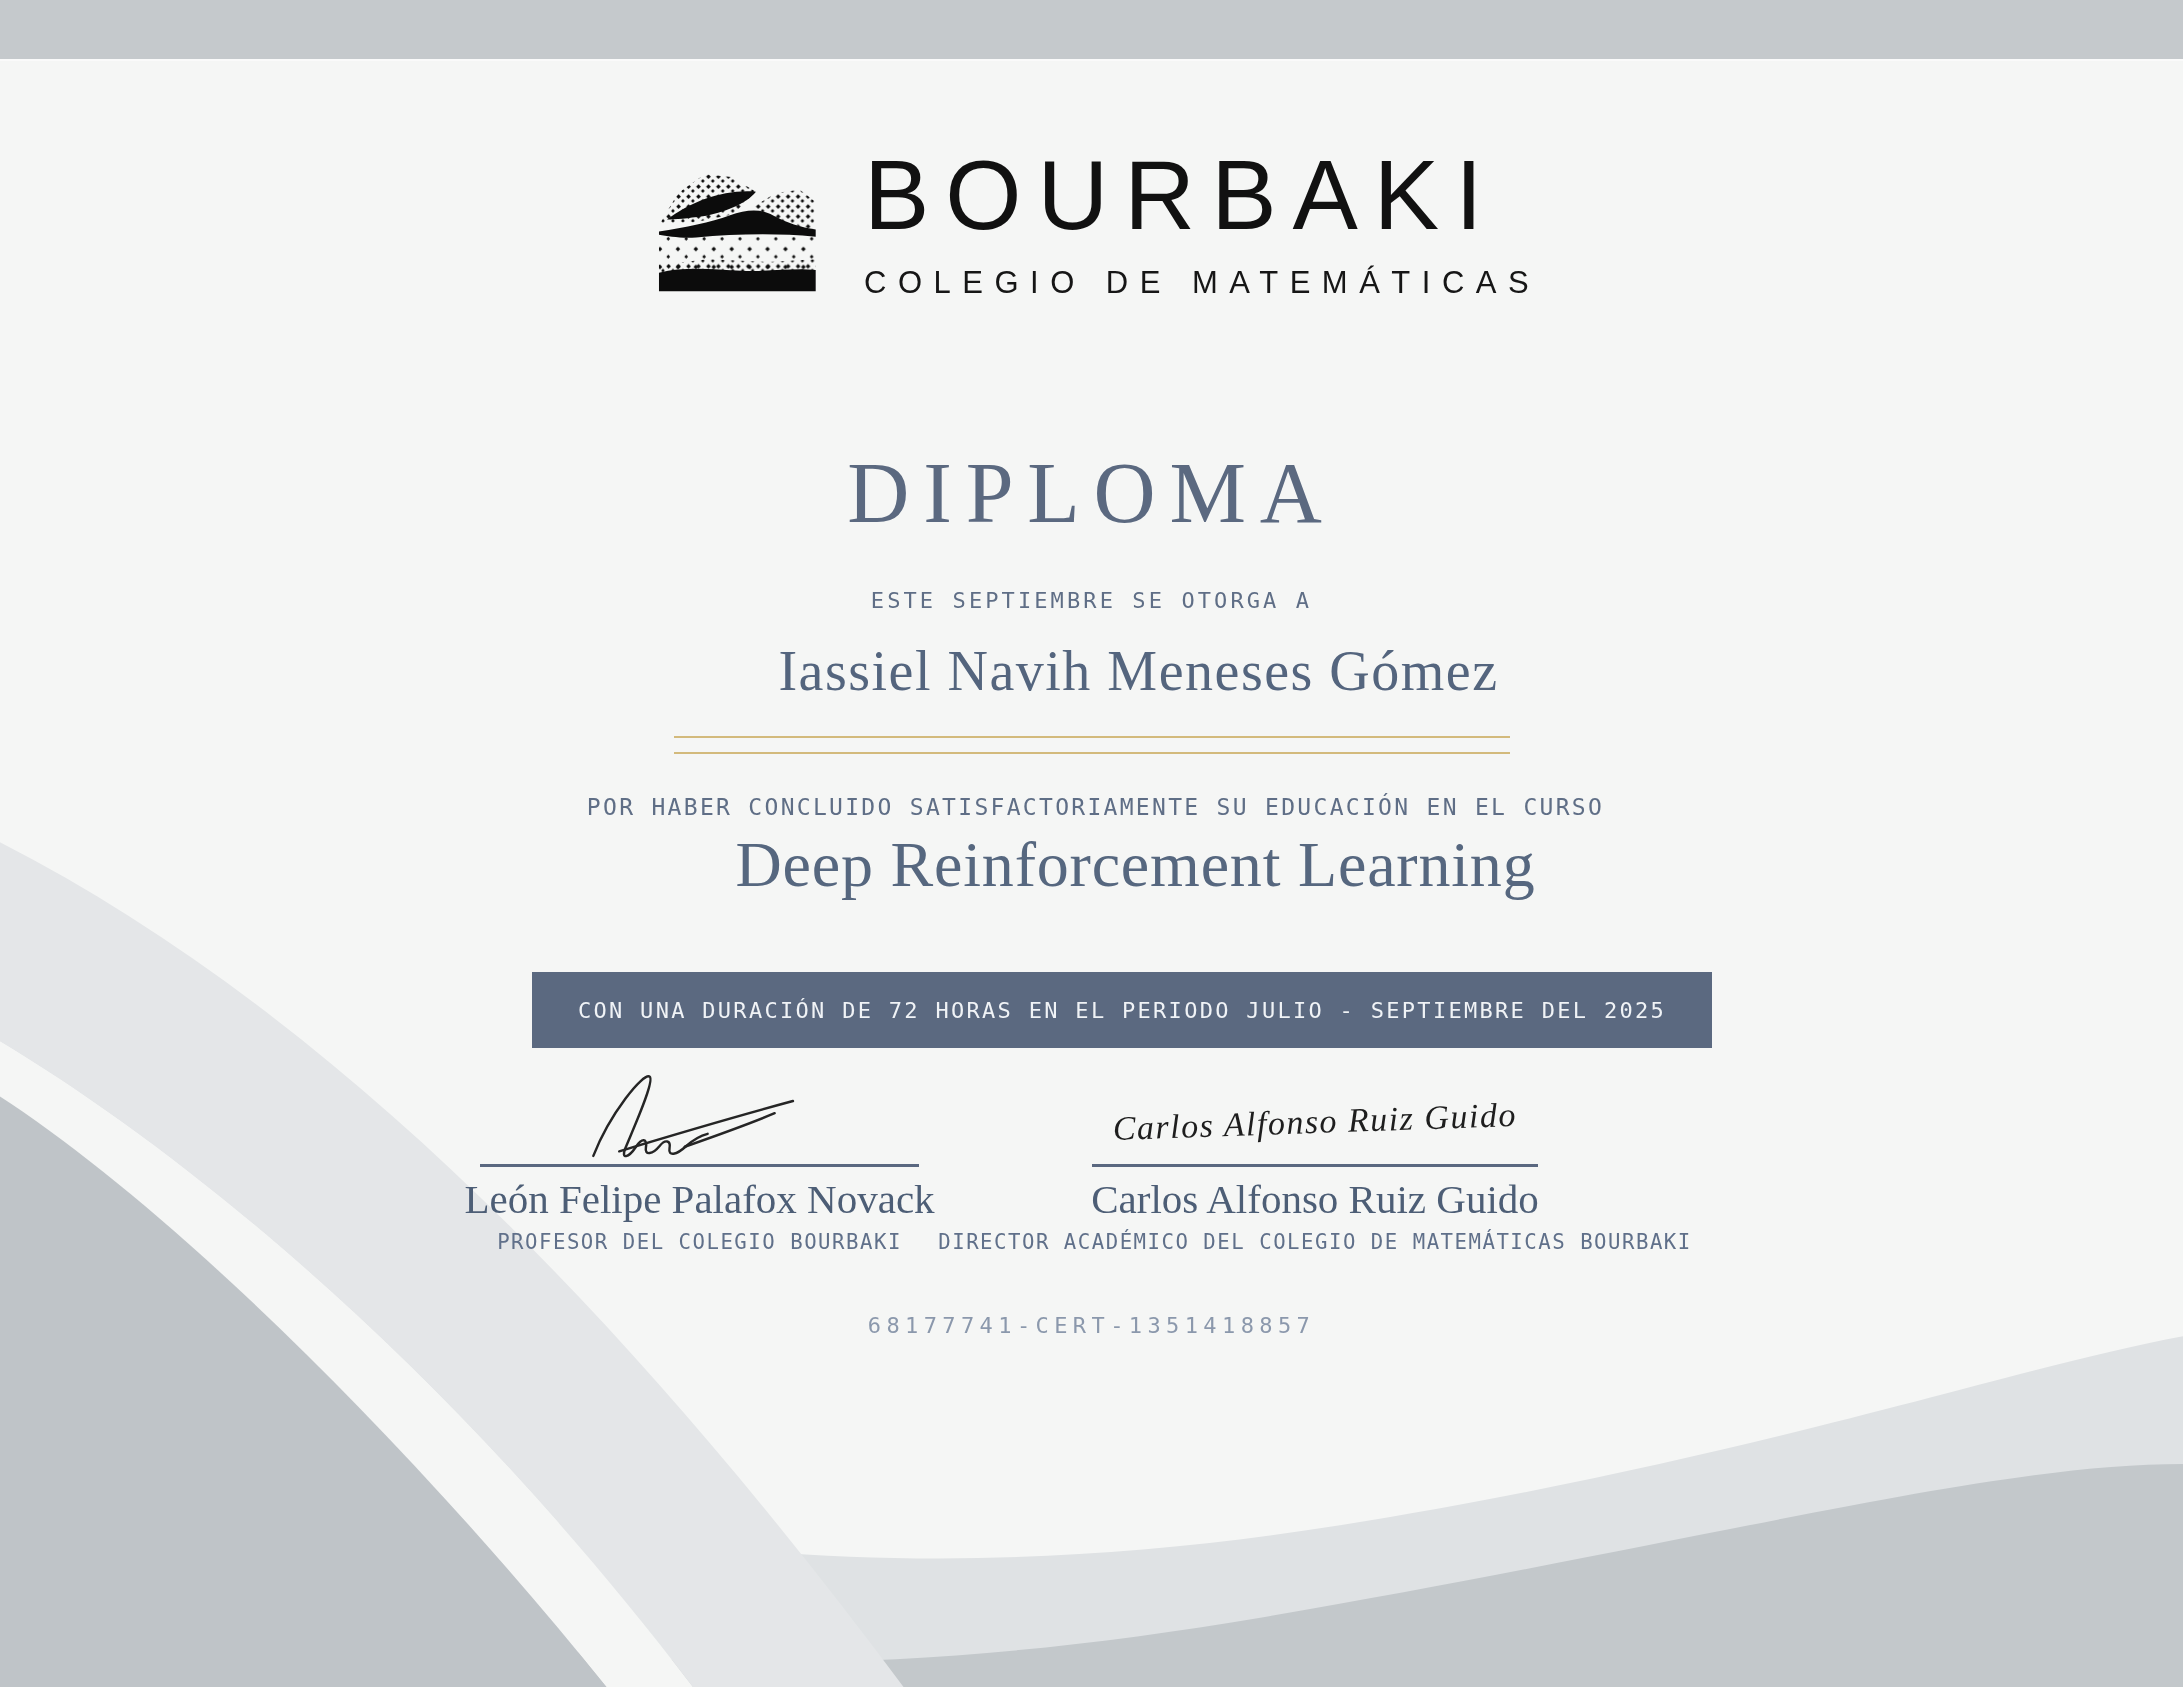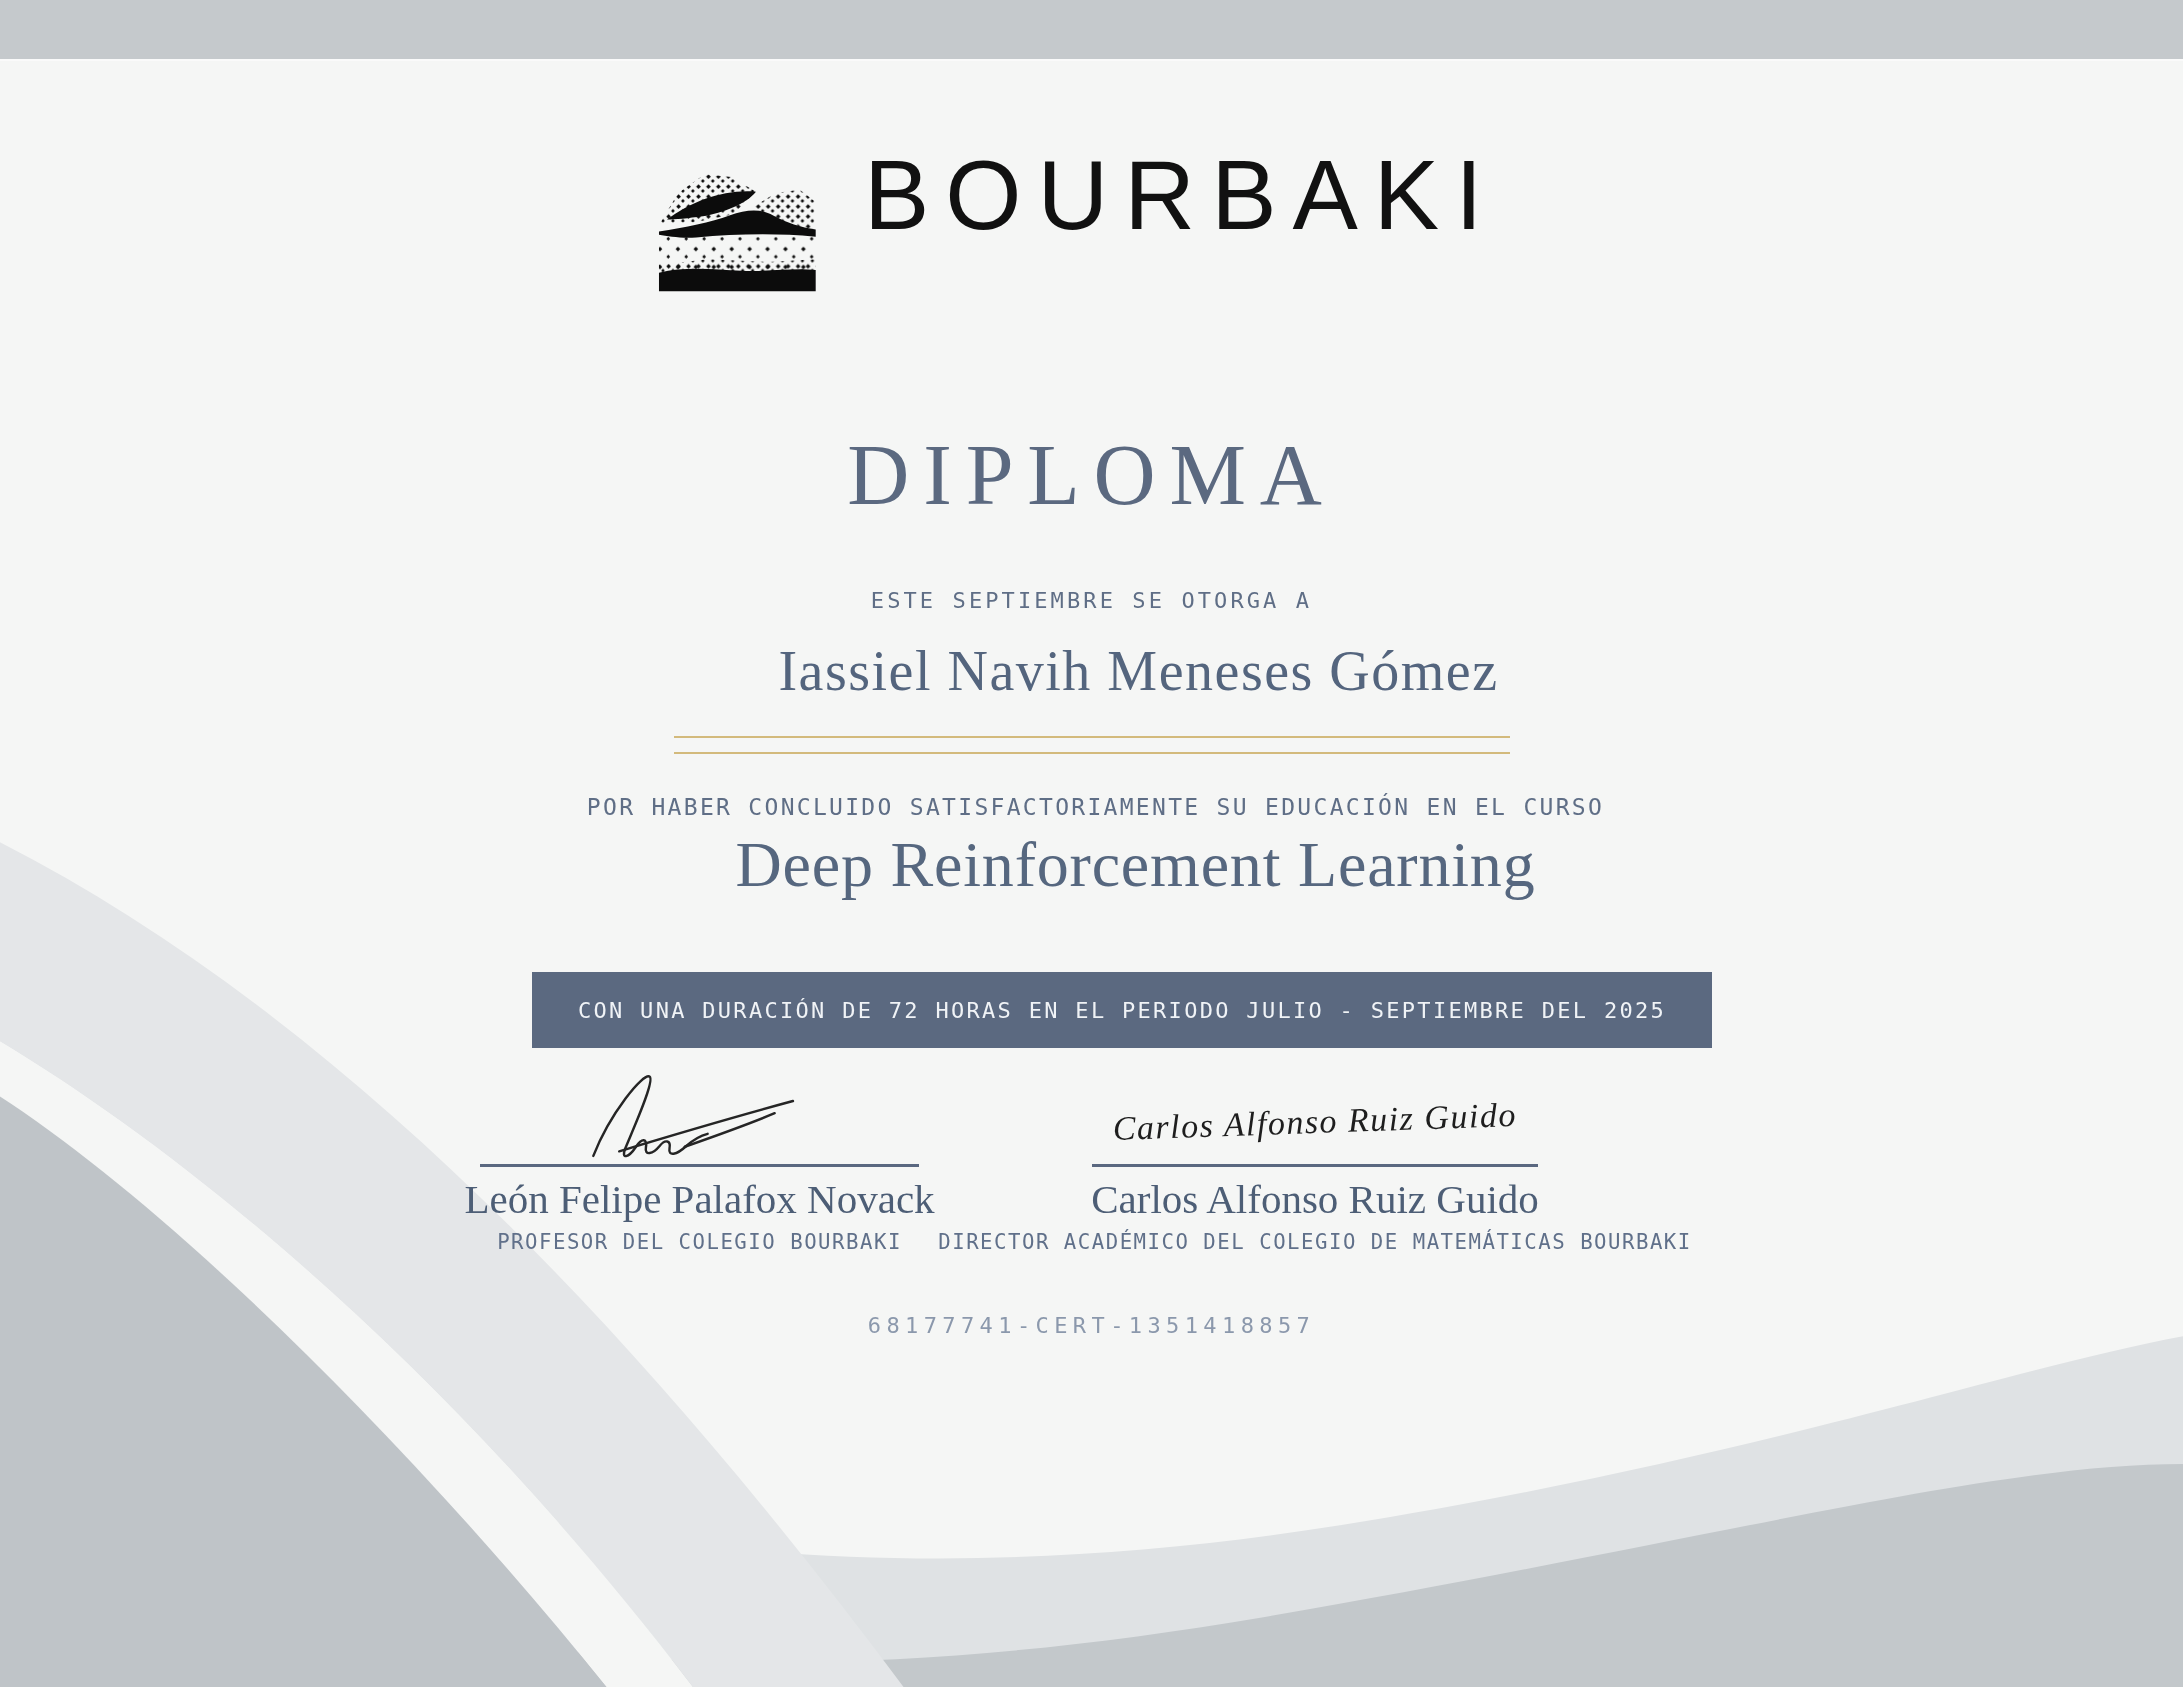--- a/index.html
+++ b/index.html
@@ -38,21 +38,21 @@
     font-family: "Liberation Sans", sans-serif;
     font-size: 31px; line-height: 1; font-weight: 400;
     letter-spacing: 11.5px; color: #161616; white-space: nowrap;
     margin-top: 23px;
   }
 
   
   .centered { position: absolute; left: 0; width: 100%; text-align: center; }
 
   .diploma-title {
-    top: 432px;
+    top: 450px;
     font-family: "Liberation Serif", serif;
     font-size: 86px; line-height: 1; font-weight: 400;
     letter-spacing: 13.8px; color: #5b6980;
   }
   .award-intro {
     top: 588px;
     font-family: "DejaVu Sans Mono", "Liberation Mono", monospace;
     font-size: 22px; letter-spacing: 3.1px; color: #5f6e86;
   }
   .recipient-name {
@@ -156,20 +156,21 @@
     <path d="M 6,118 C 45,112 85,104 112,94 C 140,84 160,84 178,94 C 198,105 220,112 242,115 L 242,126 C 180,120 120,122 62,127 C 40,129 20,125 6,123 Z" fill="#0c0c0c"></path>
 
     <rect x="6" y="126" width="236" height="58" fill="url(#dotsSparse)"></rect>
 
     <polygon points="6,168 80,160 170,164 242,160 242,182 6,182" fill="url(#dotsDense)"></polygon>
 
     <path d="M 6,180 C 45,170 90,175 130,177 C 170,179 210,172 242,176 L 242,208 L 6,208 Z" fill="#0c0c0c"></path>
   </svg>
   <div class="brand-text">
     <div class="brand-name">BOURBAKI</div>
+    <div class="brand-tagline">COLEGIO DE MATEMÁTICAS</div>
   </div>
 </header>
 
 <h1 class="centered diploma-title" style="position:absolute;margin:0;font-weight:400;">DIPLOMA</h1>
 
 <p class="centered award-intro" style="position:absolute;margin:0;">ESTE SEPTIEMBRE SE OTORGA A</p>
 
 <h2 class="centered recipient-name" style="position:absolute;margin:0;font-weight:400;">Iassiel Navih Meneses Gómez</h2>
 
 <div class="gold-rule"></div>

